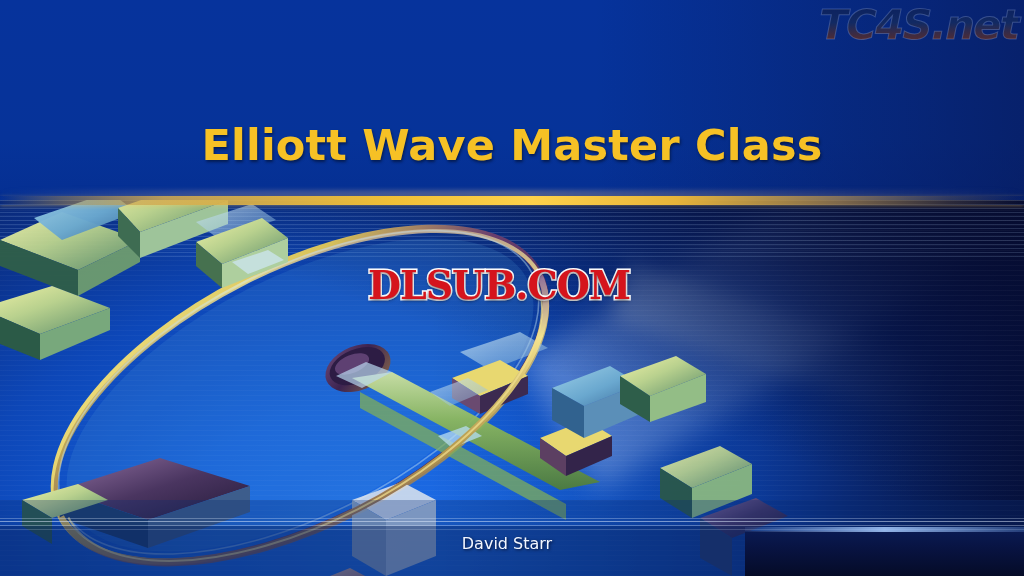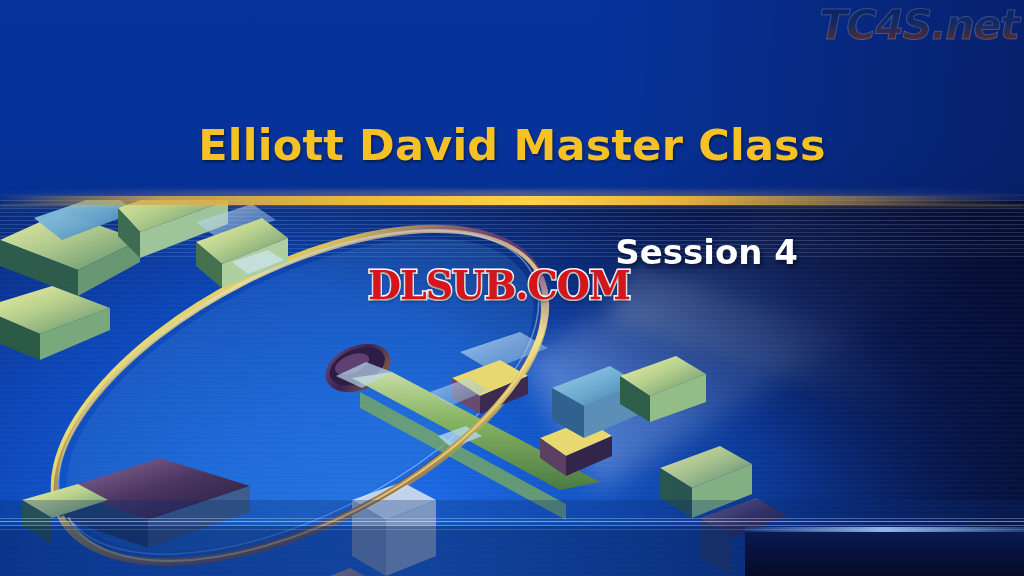--- a/index.html
+++ b/index.html
@@ -382,26 +382,26 @@
   <div class="gold-line-soft"></div>
   <div class="gold-line"></div>
 
   <div class="rules">
     <i class="r1"></i>
       <i class="r2"></i>
       <i class="r3"></i>
       <i class="r4"></i>
   </div>
 
-  <div class="title">Elliott David Master Class</div>
-
-  <div class="session">Session 4</div>
+  <div class="title">Elliott Wave Master Class</div>
+
 
   <div class="dlsub">DLSUB.COM</div>
 
+  <div class="presenter">David Starr</div>
 
   <div class="tc4s">TC4S.net</div>
   <div class="tc4s-edge">TC4S.net</div>
 
   <div class="tx-bar"></div>
   <div class="tx-bar-top"></div>
 
 </div>
 
 </body></html>

